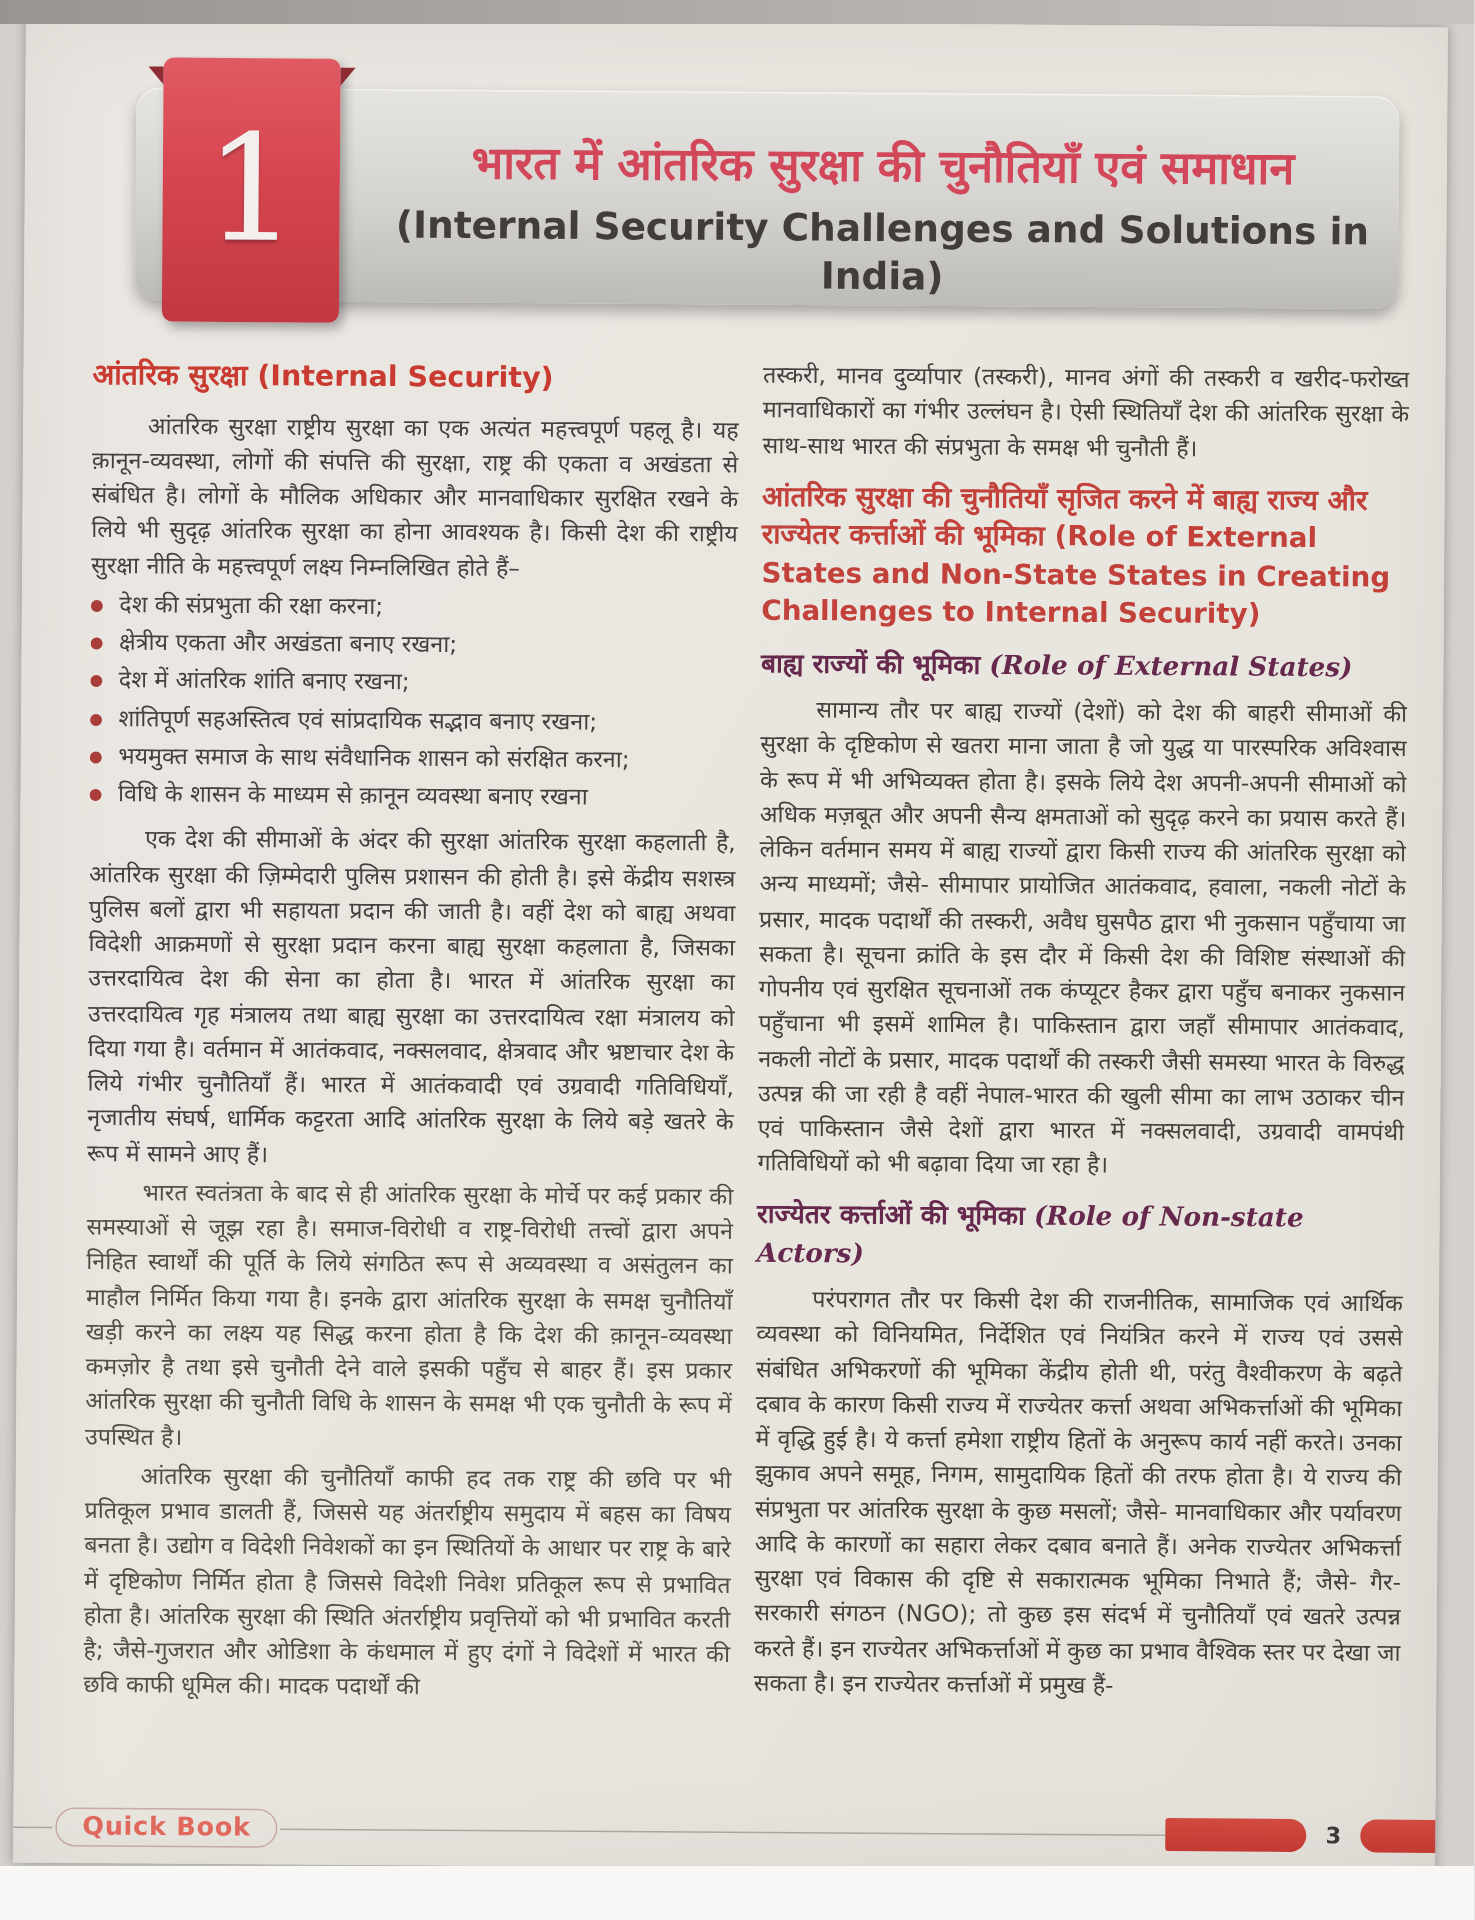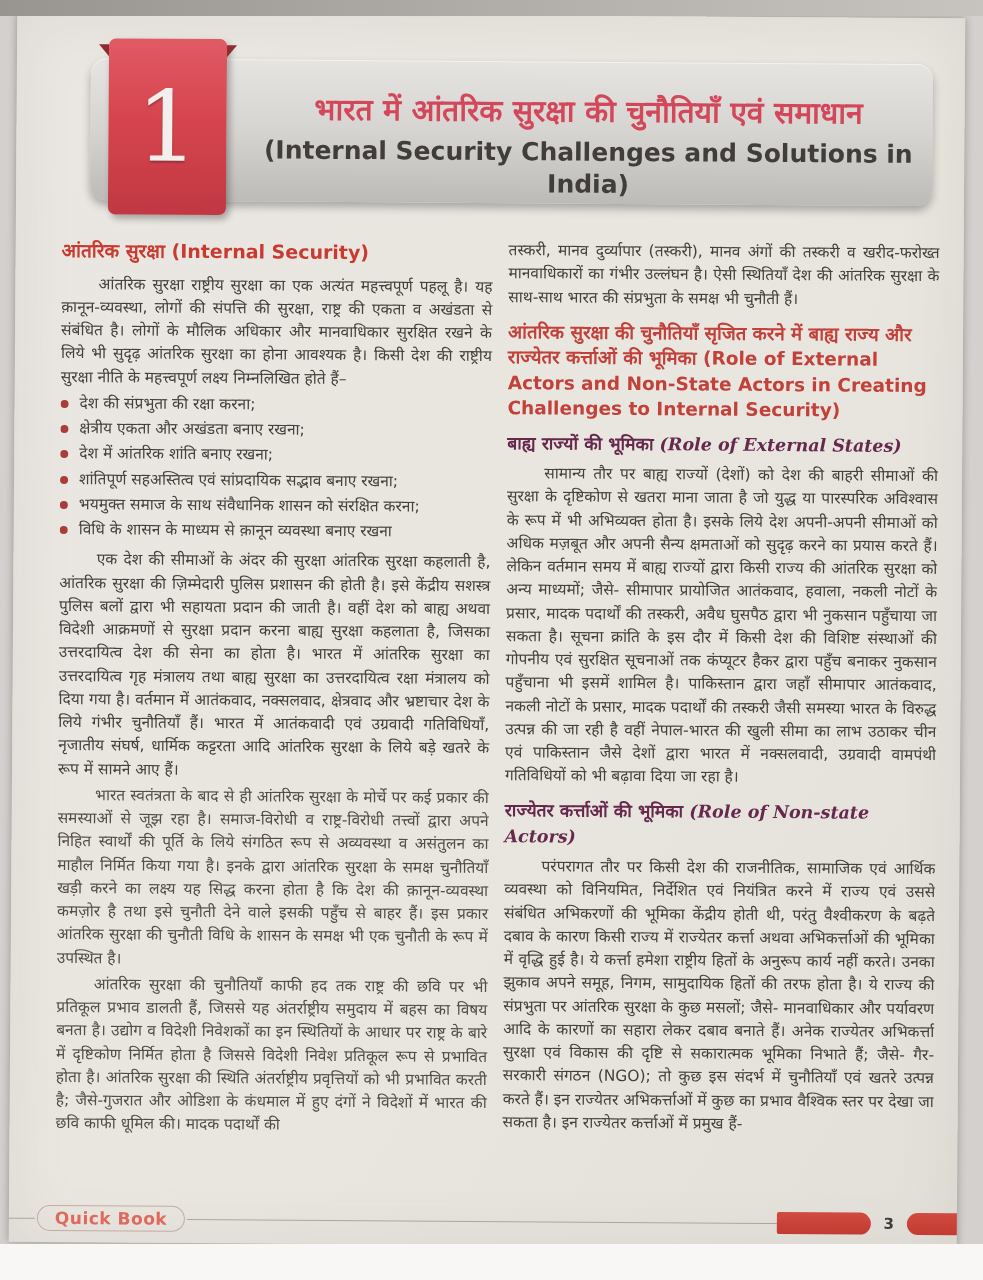--- a/index.html
+++ b/index.html
@@ -115,21 +115,21 @@
               <span>विधि के शासन के माध्यम से क़ानून व्यवस्था बनाए रखना</span>
             </li>
         </ul>
         <p class="indent">एक देश की सीमाओं के अंदर की सुरक्षा आंतरिक सुरक्षा कहलाती है, आंतरिक सुरक्षा की ज़िम्मेदारी पुलिस प्रशासन की होती है। इसे केंद्रीय सशस्त्र पुलिस बलों द्वारा भी सहायता प्रदान की जाती है। वहीं देश को बाह्य अथवा विदेशी आक्रमणों से सुरक्षा प्रदान करना बाह्य सुरक्षा कहलाता है, जिसका उत्तरदायित्व देश की सेना का होता है। भारत में आंतरिक सुरक्षा का उत्तरदायित्व गृह मंत्रालय तथा बाह्य सुरक्षा का उत्तरदायित्व रक्षा मंत्रालय को दिया गया है। वर्तमान में आतंकवाद, नक्सलवाद, क्षेत्रवाद और भ्रष्टाचार देश के लिये गंभीर चुनौतियाँ हैं। भारत में आतंकवादी एवं उग्रवादी गतिविधियाँ, नृजातीय संघर्ष, धार्मिक कट्टरता आदि आंतरिक सुरक्षा के लिये बड़े खतरे के रूप में सामने आए हैं।</p>
         <p class="indent soft">भारत स्वतंत्रता के बाद से ही आंतरिक सुरक्षा के मोर्चे पर कई प्रकार की समस्याओं से जूझ रहा है। समाज-विरोधी व राष्ट्र-विरोधी तत्त्वों द्वारा अपने निहित स्वार्थों की पूर्ति के लिये संगठित रूप से अव्यवस्था व असंतुलन का माहौल निर्मित किया गया है। इनके द्वारा आंतरिक सुरक्षा के समक्ष चुनौतियाँ खड़ी करने का लक्ष्य यह सिद्ध करना होता है कि देश की क़ानून-व्यवस्था कमज़ोर है तथा इसे चुनौती देने वाले इसकी पहुँच से बाहर हैं। इस प्रकार आंतरिक सुरक्षा की चुनौती विधि के शासन के समक्ष भी एक चुनौती के रूप में उपस्थित है।</p>
         <p class="indent soft">आंतरिक सुरक्षा की चुनौतियाँ काफी हद तक राष्ट्र की छवि पर भी प्रतिकूल प्रभाव डालती हैं, जिससे यह अंतर्राष्ट्रीय समुदाय में बहस का विषय बनता है। उद्योग व विदेशी निवेशकों का इन स्थितियों के आधार पर राष्ट्र के बारे में दृष्टिकोण निर्मित होता है जिससे विदेशी निवेश प्रतिकूल रूप से प्रभावित होता है। आंतरिक सुरक्षा की स्थिति अंतर्राष्ट्रीय प्रवृत्तियों को भी प्रभावित करती है; जैसे-गुजरात और ओडिशा के कंधमाल में हुए दंगों ने विदेशों में भारत की छवि काफी धूमिल की। मादक पदार्थों की</p>
       </div>
 
       <div class="col">
         <p>तस्करी, मानव दुर्व्यापार (तस्करी), मानव अंगों की तस्करी व खरीद-फरोख्त मानवाधिकारों का गंभीर उल्लंघन है। ऐसी स्थितियाँ देश की आंतरिक सुरक्षा के साथ-साथ भारत की संप्रभुता के समक्ष भी चुनौती हैं।</p>
-        <h3 class="big-head"><span>आंतरिक सुरक्षा की चुनौतियाँ सृजित करने में बाह्य राज्य और राज्येतर कर्त्ताओं की भूमिका</span> <span>(Role of External Actors and Non-State Actors in Creating Challenges to Internal Security)</span></h3>
+        <h3 class="big-head"><span>आंतरिक सुरक्षा की चुनौतियाँ सृजित करने में बाह्य राज्य और राज्येतर कर्त्ताओं की भूमिका</span> <span>(Role of External States and Non-State States in Creating Challenges to Internal Security)</span></h3>
 
         <h4 class="sub-head"><span class="hi">बाह्य राज्यों की भूमिका</span> <span class="en">(Role of External States)</span></h4>
         <p class="indent">सामान्य तौर पर बाह्य राज्यों (देशों) को देश की बाहरी सीमाओं की सुरक्षा के दृष्टिकोण से खतरा माना जाता है जो युद्ध या पारस्परिक अविश्वास के रूप में भी अभिव्यक्त होता है। इसके लिये देश अपनी-अपनी सीमाओं को अधिक मज़बूत और अपनी सैन्य क्षमताओं को सुदृढ़ करने का प्रयास करते हैं। लेकिन वर्तमान समय में बाह्य राज्यों द्वारा किसी राज्य की आंतरिक सुरक्षा को अन्य माध्यमों; जैसे- सीमापार प्रायोजित आतंकवाद, हवाला, नकली नोटों के प्रसार, मादक पदार्थों की तस्करी, अवैध घुसपैठ द्वारा भी नुकसान पहुँचाया जा सकता है। सूचना क्रांति के इस दौर में किसी देश की विशिष्ट संस्थाओं की गोपनीय एवं सुरक्षित सूचनाओं तक कंप्यूटर हैकर द्वारा पहुँच बनाकर नुकसान पहुँचाना भी इसमें शामिल है। पाकिस्तान द्वारा जहाँ सीमापार आतंकवाद, नकली नोटों के प्रसार, मादक पदार्थों की तस्करी जैसी समस्या भारत के विरुद्ध उत्पन्न की जा रही है वहीं नेपाल-भारत की खुली सीमा का लाभ उठाकर चीन एवं पाकिस्तान जैसे देशों द्वारा भारत में नक्सलवादी, उग्रवादी वामपंथी गतिविधियों को भी बढ़ावा दिया जा रहा है।</p>
 
         <h4 class="sub-head"><span class="hi">राज्येतर कर्त्ताओं की भूमिका</span> <span class="en">(Role of Non-state Actors)</span></h4>
         <p class="indent">परंपरागत तौर पर किसी देश की राजनीतिक, सामाजिक एवं आर्थिक व्यवस्था को विनियमित, निर्देशित एवं नियंत्रित करने में राज्य एवं उससे संबंधित अभिकरणों की भूमिका केंद्रीय होती थी, परंतु वैश्वीकरण के बढ़ते दबाव के कारण किसी राज्य में राज्येतर कर्त्ता अथवा अभिकर्त्ताओं की भूमिका में वृद्धि हुई है। ये कर्त्ता हमेशा राष्ट्रीय हितों के अनुरूप कार्य नहीं करते। उनका झुकाव अपने समूह, निगम, सामुदायिक हितों की तरफ होता है। ये राज्य की संप्रभुता पर आंतरिक सुरक्षा के कुछ मसलों; जैसे- मानवाधिकार और पर्यावरण आदि के कारणों का सहारा लेकर दबाव बनाते हैं। अनेक राज्येतर अभिकर्त्ता सुरक्षा एवं विकास की दृष्टि से सकारात्मक भूमिका निभाते हैं; जैसे- गैर-सरकारी संगठन (NGO); तो कुछ इस संदर्भ में चुनौतियाँ एवं खतरे उत्पन्न करते हैं। इन राज्येतर अभिकर्त्ताओं में कुछ का प्रभाव वैश्विक स्तर पर देखा जा सकता है। इन राज्येतर कर्त्ताओं में प्रमुख हैं-</p>
       </div>
 
     </div>
 

